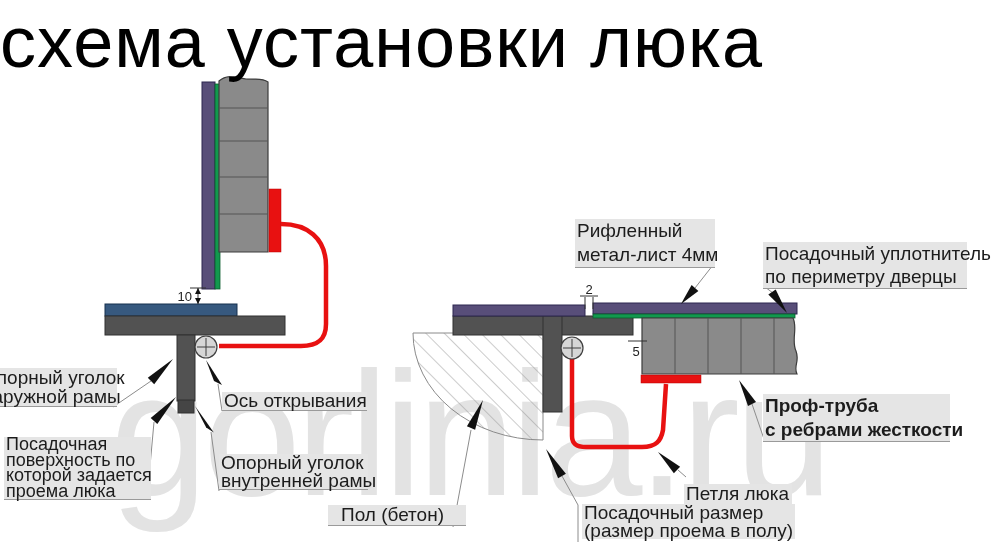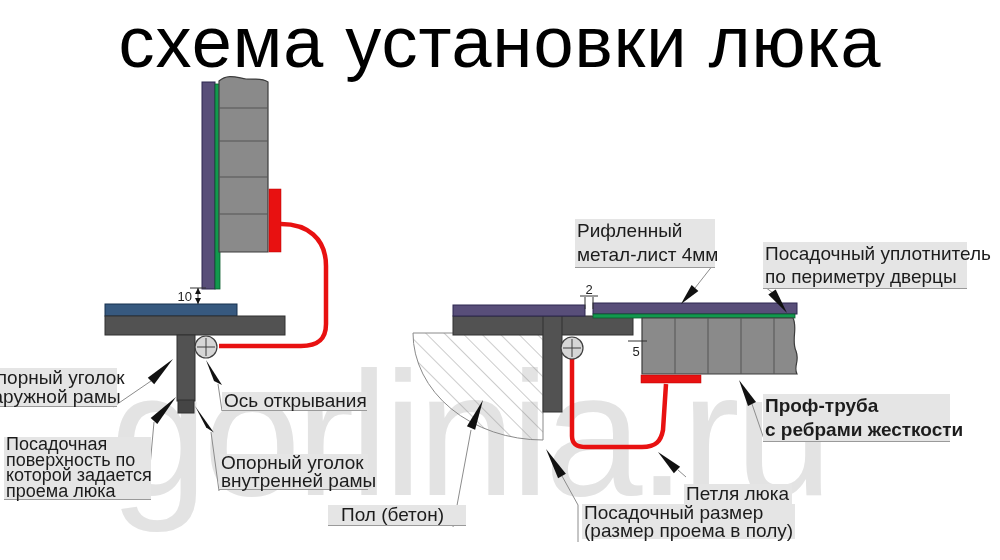--- a/index.html
+++ b/index.html
@@ -1,19 +1,19 @@
 <!DOCTYPE html>
 <html style="--purple: #584e79; --green: #12984e; --blue: #37597f; --dark_gray: #525252; --mid_gray: #8a8a8a; --red: #e81111; --watermark: #e3e3e3; --circle_fill: #d6d6d6;"><head>
 <meta charset="utf-8">
 <style>
   html,body{margin:0;padding:0;background:#fff;}
   #canvas{position:relative;width:1000px;height:560px;background:#fff;overflow:hidden;
           font-family:"Liberation Sans",sans-serif;}
   #title{position:absolute;left:0;top:0;width:1000px;height:82px;line-height:84px;
-         text-align:center;font-size:72px;letter-spacing:1px;color:#000;z-index:2;white-space:nowrap;}
+         font-size:72px;letter-spacing:1px;color:#000;z-index:2;white-space:nowrap;}
   #watermark{position:absolute;left:110px;top:346px;font-size:176px;line-height:176px;
              letter-spacing:-5px;color:var(--watermark,#e3e3e3);z-index:0;white-space:nowrap;}
   #shapes{position:absolute;left:0;top:0;z-index:1;}
   .lbl{position:absolute;color:#1c1c1c;background:#e5e5e5;white-space:nowrap;z-index:3;
        font-size:19px;padding:0 2px;}
   .bb{border-bottom:1px solid #9a9a9a;}
   .purple{fill:var(--purple,#584e79);stroke:#2d2750;stroke-width:1;}
   .green{fill:var(--green,#12984e);stroke:#0b5c2e;stroke-width:0.8;}
   .blue{fill:var(--blue,#37597f);stroke:#16304f;stroke-width:1;}
   .dark{fill:var(--dark_gray,#525252);stroke:#303030;stroke-width:1;}

